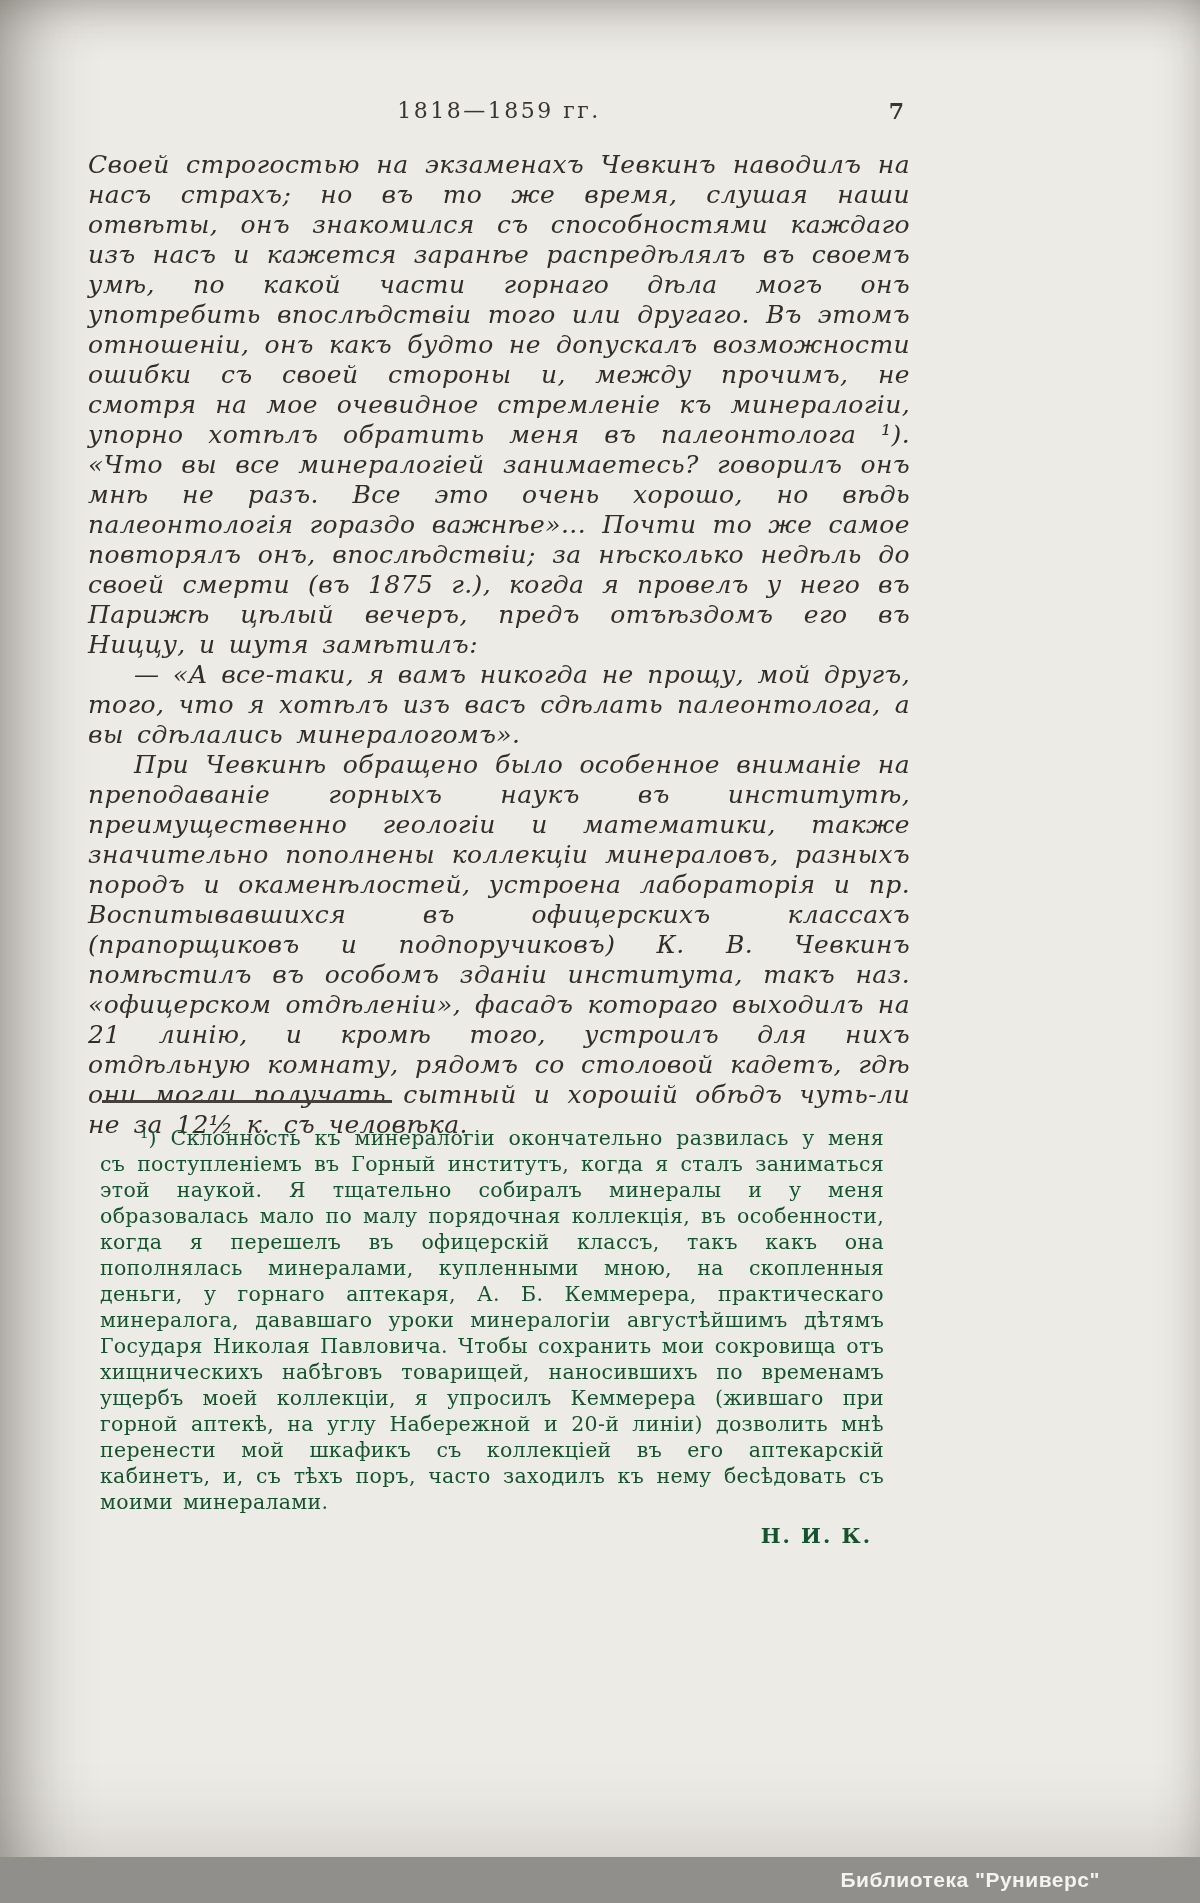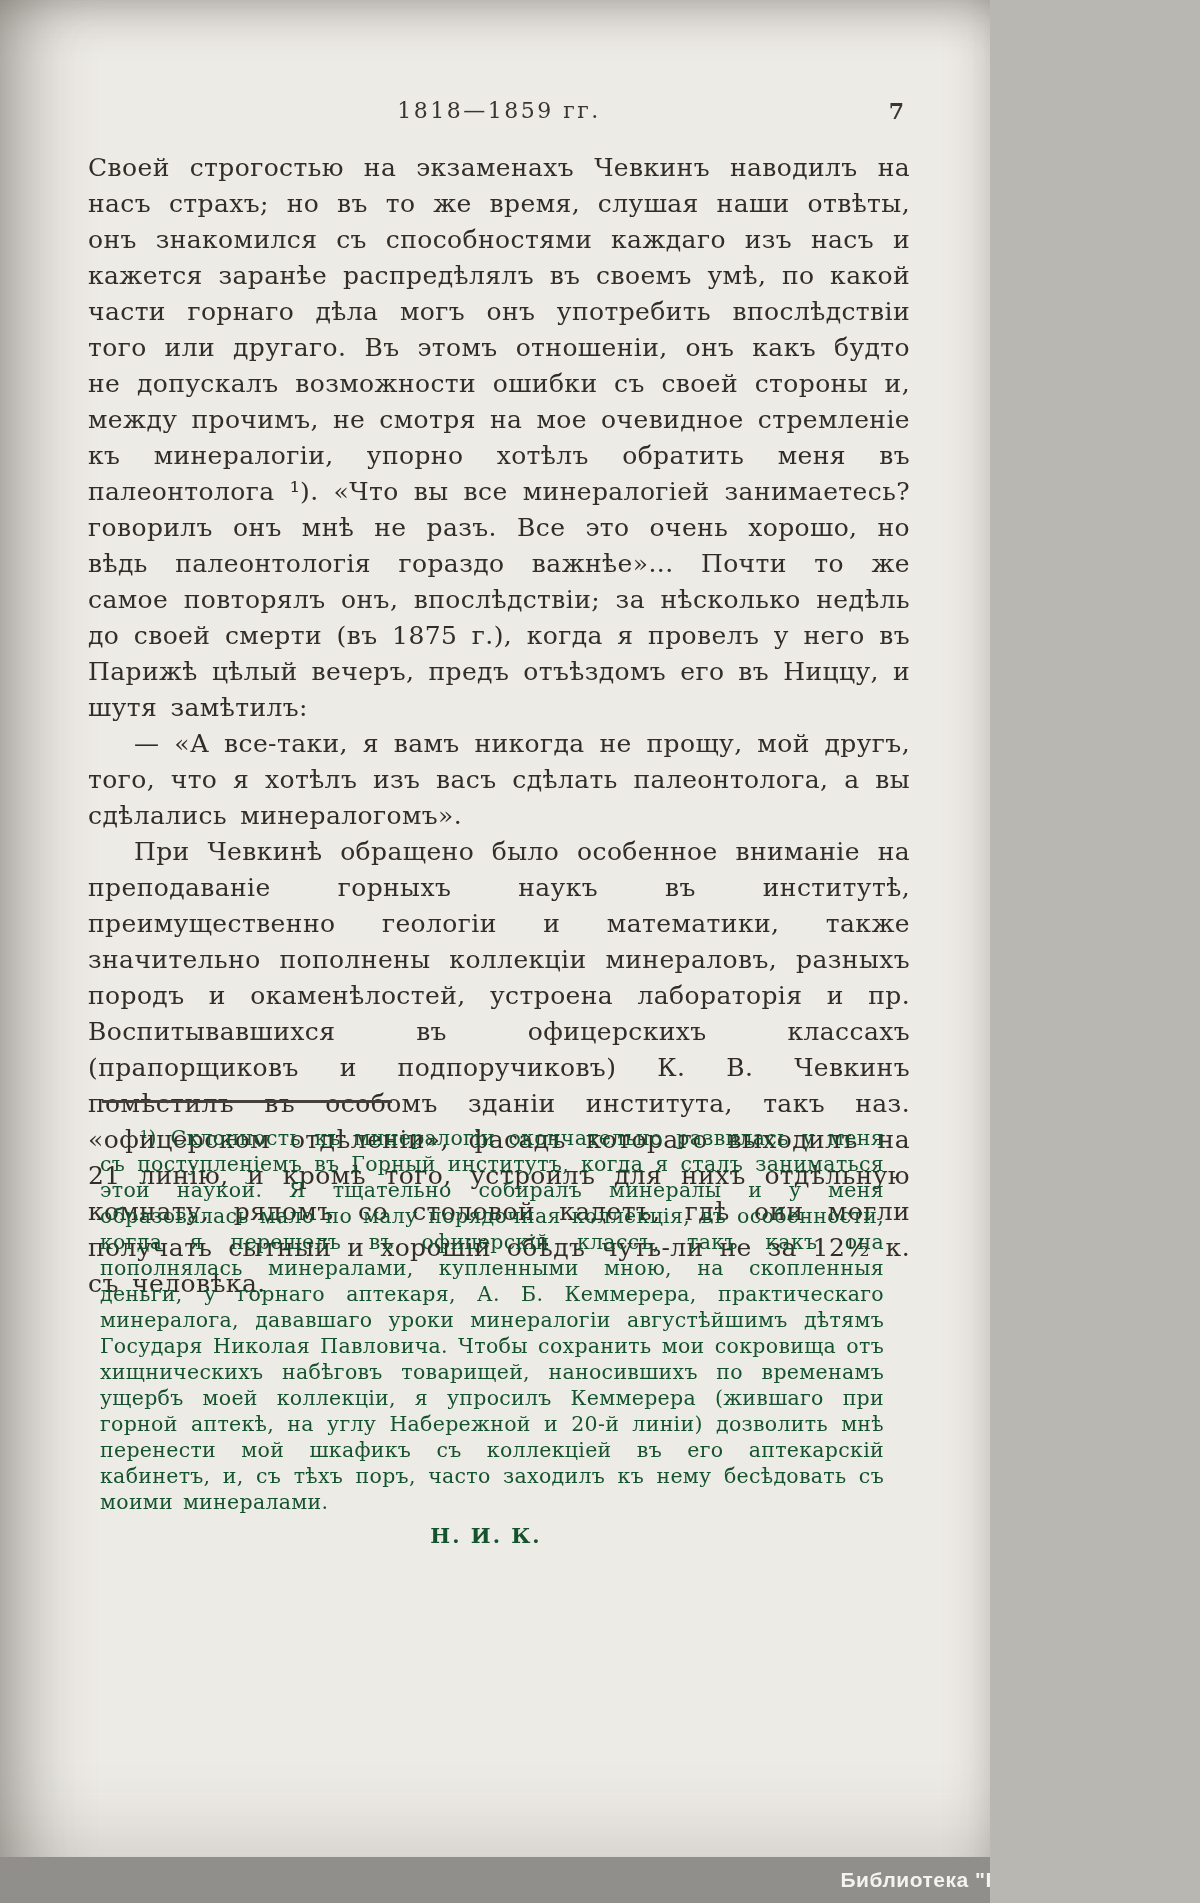--- a/index.html
+++ b/index.html
@@ -3,21 +3,21 @@
 <meta charset="utf-8">
 <style>
   html, body { margin: 0; padding: 0; }
   body {
     width: 1200px; height: 1903px;
     background: #b9b7b2;
     font-family: "DejaVu Serif", serif;
   }
   .scan {
     position: relative;
-    width: 990px; height: 1903px;
+    width: 1200px; height: 1903px;
     background: #edebe6;
     overflow: hidden;
     box-shadow:
       inset 50px 0 70px -30px rgba(60,55,48,0.45),
       inset -28px 0 45px -25px rgba(60,55,48,0.22),
       inset 0 40px 50px -32px rgba(60,55,48,0.28),
       inset 0 -120px 80px -60px rgba(60,55,48,0.18);
   }
   .page-header {
     position: absolute;
@@ -29,24 +29,25 @@
   .header-title { display: block; text-align: center; }
   .page-number {
     position: absolute; right: 6px; top: 0;
     font-weight: bold; letter-spacing: 0;
   }
   .body-text {
     position: absolute;
     top: 150px; left: 88px; width: 822px;
     color: #322d27;
     font-size: 25px;
-    line-height: 36px;
+    line-height: 30px;
     text-align: justify;
     word-spacing: 5px;
     letter-spacing: 0.4px;
+    font-style: italic;
   }
   .body-text p { margin: 0; }
   .body-text p.indent { text-indent: 46px; }
   .footnote-block {
     position: absolute;
     top: 1100px; left: 100px; width: 784px;
     color: #14532d;
   }
   .footnote-rule {
     width: 290px; height: 3px;
@@ -58,21 +59,21 @@
     font-size: 20.5px;
     line-height: 26px;
     text-align: justify;
     text-indent: 40px;
     word-spacing: 3px;
     letter-spacing: 0.3px;
   }
   .signature {
     margin-top: 8px;
     padding-right: 12px;
-    text-align: center;
+    text-align: right;
     font-size: 21px;
     font-weight: bold;
     letter-spacing: 2px;
   }
   .footer-bar {
     position: absolute;
     left: 0; bottom: 0;
     width: 1200px; height: 46px;
     background: #908f8b;
     display: flex;

